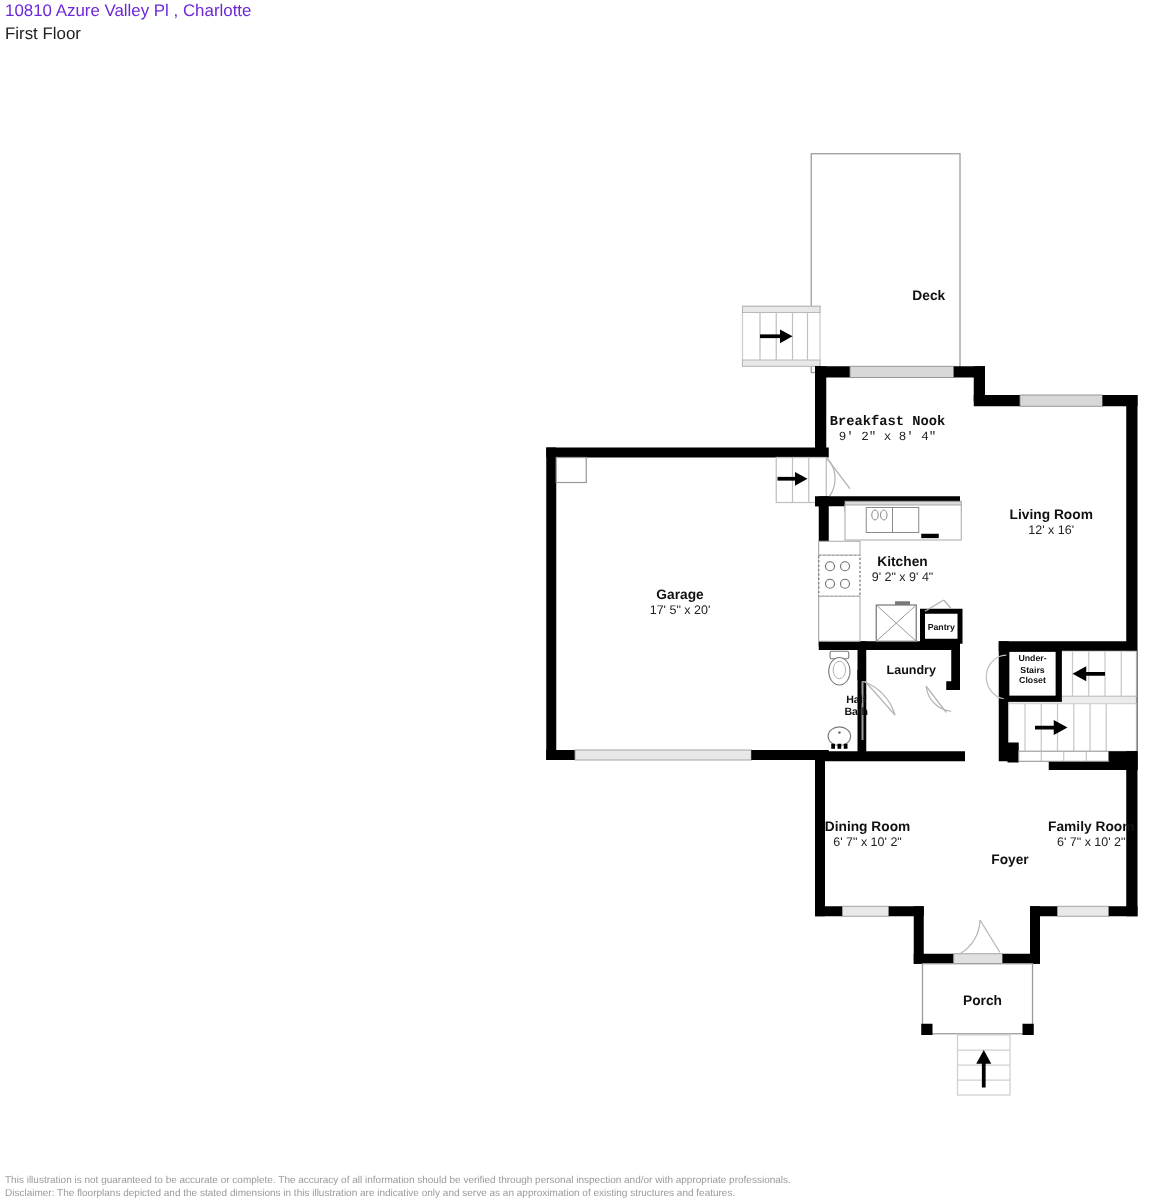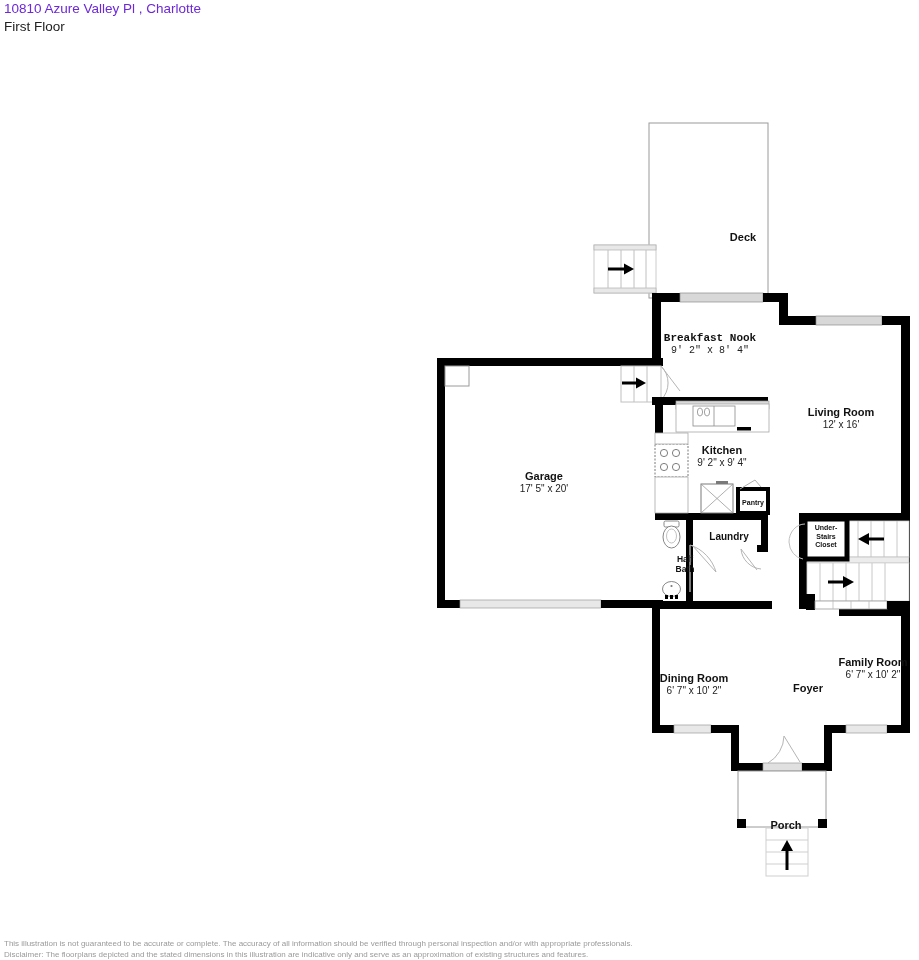--- a/index.html
+++ b/index.html
@@ -384,34 +384,34 @@
   <div class="rname-sm">Half</div>
   <div class="rname-sm">Bath</div>
 </div>
 
 <div class="rlabel" style="left:826px; top:524px;">
   <div class="rname-xs">Under-</div>
   <div class="rname-xs">Stairs</div>
   <div class="rname-xs">Closet</div>
 </div>
 
-<div class="rlabel" style="left:694px; top:672px;">
+<div class="rlabel" style="left:694px; top:656px;">
   <div class="rname">Dining Room</div>
   <div class="rdim">6' 7" x 10' 2"</div>
 </div>
 
 <div class="rlabel" style="left:873px; top:656px;">
   <div class="rname">Family Room</div>
   <div class="rdim">6' 7" x 10' 2"</div>
 </div>
 
 <div class="rlabel" style="left:784px; top:682px;margin-left:24px;">
   <div class="rname">Foyer</div>
 </div>
 
-<div class="rlabel" style="left:786px; top:795px;margin-top:24px;">
+<div class="rlabel" style="left:786px; top:795px;">
   <div class="rname">Porch</div>
 </div>
 
 <div id="disclaimer">
   <div class="disc-line">This illustration is not guaranteed to be accurate or complete. The accuracy of all information should be verified through personal inspection and/or with appropriate professionals.</div>
   <div class="disc-line">Disclaimer: The floorplans depicted and the stated dimensions in this illustration are indicative only and serve as an approximation of existing structures and features.</div>
 </div>
 
 </body></html>

